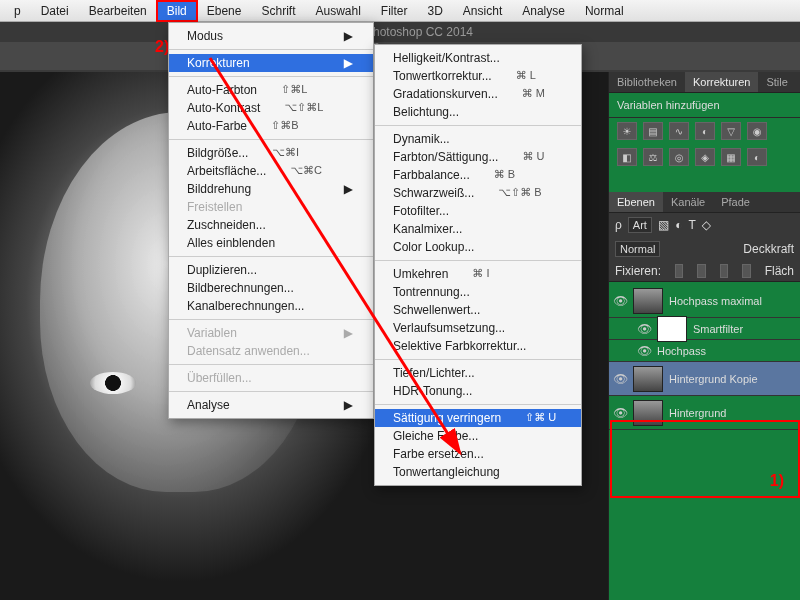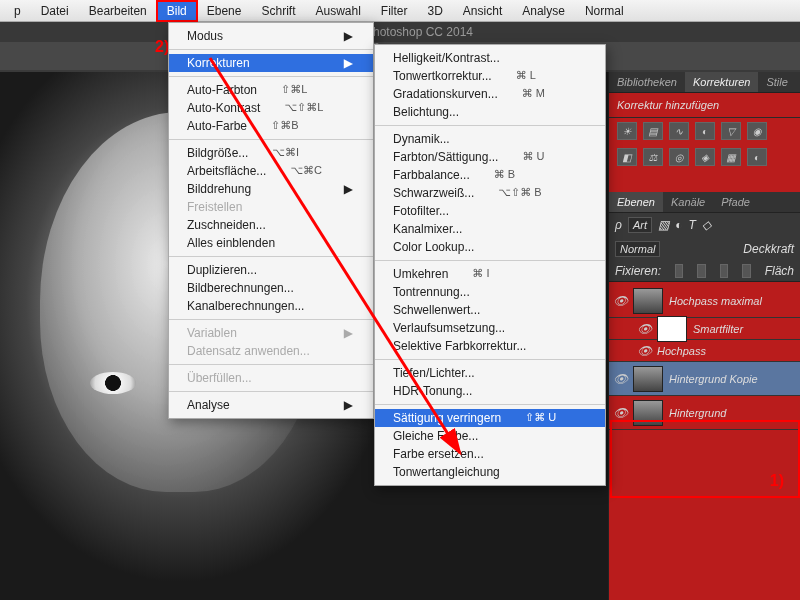--- a/index.html
+++ b/index.html
@@ -18,22 +18,22 @@
   .eye.l{ left:90px; top:300px;} .eye.r{ left:210px; top:302px;}
   .dropdown { position:absolute; background:#f5f5f5; border:1px solid #aaa; box-shadow:2px 4px 12px rgba(0,0,0,0.4); z-index:100; padding:4px 0;}
   .dropdown .item { padding:2px 20px 2px 18px; color:#222; white-space:nowrap; display:flex; justify-content:flex-start; gap:24px; cursor:default;}
   .dropdown .item .sc { color:#555; font-size:11px;}
   .dropdown .item.sel { background:#2f6fe0; color:#fff;}
   .dropdown .item.sel .sc{color:#fff;}
   .dropdown .item.dis { color:#aaa;}
   .dropdown .item .arrow { margin-left:auto;}
   .dropdown hr { border:none; border-top:1px solid #ccc; margin:4px 0;}
   .dd1 { left:168px; top:22px; width:206px;}
-  .dd2 { left:374px; top:44px; width:232px;}
-  .rightpanel { position:absolute; right:0; top:72px; width:192px; height:528px; background:#b91c1c; color:#ddd; border-left:1px solid #222;font-style:italic;}
+  .dd2 { left:374px; top:44px; width:208px;}
+  .rightpanel { position:absolute; right:0; top:72px; width:192px; height:528px; background:#15803d; color:#ddd; border-left:1px solid #222;}
   .ptabs { display:flex; background:#333; border-bottom:1px solid #222;}
   .ptabs .pt { padding:4px 8px; font-size:11px; color:#aaa;}
   .ptabs .pt.active { background:#484848; color:#eee;}
   .psection { padding:6px 8px; font-size:11px; border-bottom:1px solid #2a2a2a;}
   .iconrow { display:flex; gap:6px; padding:4px 8px; flex-wrap:wrap;}
   .iconrow .ic { width:20px; height:18px; background:#555; border:1px solid #666; display:flex; align-items:center; justify-content:center; font-size:10px; color:#ccc;}
   .layers { padding:2px 0;}
   .layerrow { display:flex; align-items:center; height:34px; padding:0 4px; gap:6px; border-bottom:1px solid #333;}
   .layerrow.sel { background:#5a76a0;}
   .layerrow.sub { height:22px; padding-left:28px;}
@@ -248,21 +248,21 @@
     </defs>
   <line x1="10" y1="10" x2="260" y2="405" stroke="red" stroke-width="3" marker-end="url(#ah)"></line>
 </svg>
 
 <div class="rightpanel">
   <div class="ptabs" id="ptabs-top">
       <div class="pt">Bibliotheken</div>
       <div class="pt active">Korrekturen</div>
       <div class="pt">Stile</div>
     </div>
-  <div class="psection">Korrektur hinzufügen</div>
+  <div class="psection">Variablen hinzufügen</div>
   <div class="iconrow">
     <div class="ic">☀</div>
     <div class="ic">▤</div>
     <div class="ic">∿</div>
     <div class="ic">◐</div>
     <div class="ic">▽</div>
     <div class="ic">◉</div>
   </div>
   <div class="iconrow">
     <div class="ic">◧</div>

